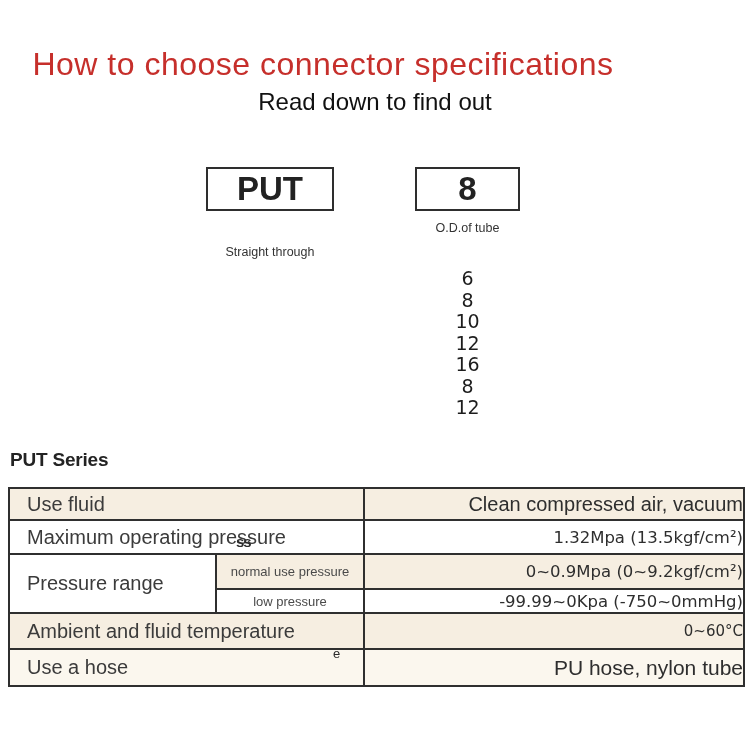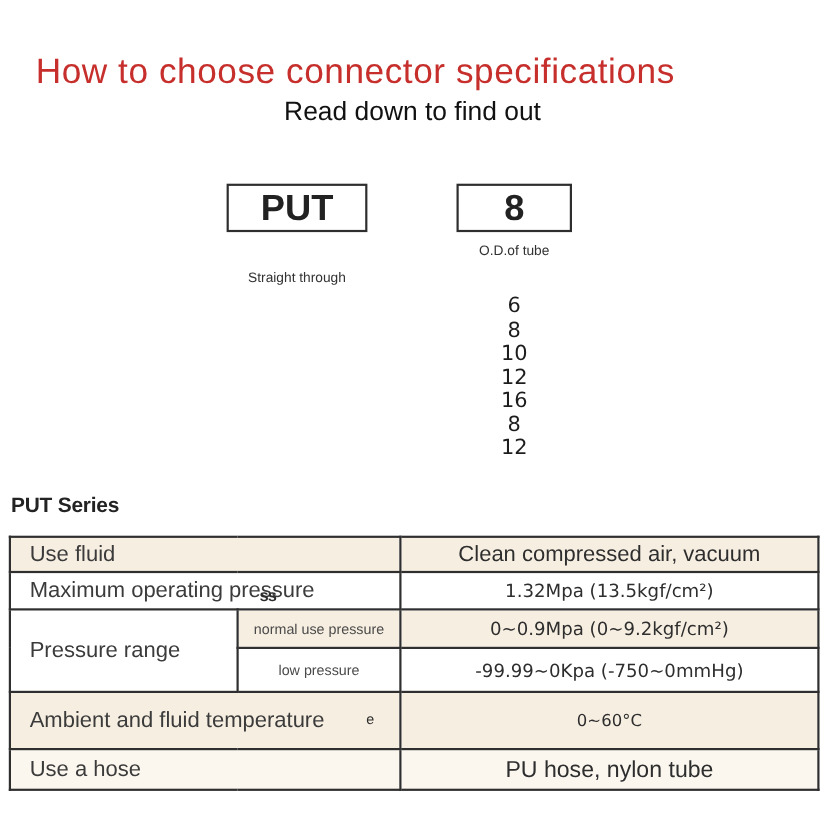--- a/index.html
+++ b/index.html
@@ -43,21 +43,21 @@
     border:2px solid #2f2f2f;box-sizing:border-box;overflow:hidden;
   }
   td.lbl{
     font-size:20px;color:#3b3b3b;padding:0 0 0 17px;text-align:left;vertical-align:middle;
   }
   td.sublbl{
     font-size:13px;color:#4a4a4a;text-align:center;vertical-align:middle;padding:0;
   }
   td.val{
     font-family:"DejaVu Sans",sans-serif;font-size:16.5px;color:#2e2e2e;
-    text-align:center;vertical-align:middle;padding:0;
+    text-align:right;vertical-align:middle;padding:0;
   }
   td.val.big{font-family:"Liberation Sans",sans-serif;font-size:20px;}
   td.val.biggest{font-family:"Liberation Sans",sans-serif;font-size:21px;}
   td.val.small{font-size:15px;}
   .beige{background:#f6eee1;}
   .white{background:#ffffff;}
   .cream{background:#fbf7ee;}
   .artifact{
     position:absolute;color:#2b2b2b;font-family:"Liberation Sans",sans-serif;
   }
@@ -103,25 +103,25 @@
     </tr>
     <tr style="height:34px;">
       <td class="lbl white" colspan="2">Maximum operating pressure</td>
       <td class="val white">1.32Mpa  (13.5kgf/cm²)</td>
     </tr>
     <tr style="height:35px;">
       <td class="lbl white" rowspan="2">Pressure range</td>
       <td class="sublbl beige">normal use pressure</td>
       <td class="val beige">0~0.9Mpa  (0~9.2kgf/cm²)</td>
     </tr>
-    <tr style="height:40px;margin-top:36px;">
+    <tr style="height:24px;margin-top:36px;">
       <td class="sublbl white">low pressure</td>
       <td class="val white">-99.99~0Kpa  (-750~0mmHg)</td>
     </tr>
-    <tr style="height:52px;">
+    <tr style="height:36px;">
       <td class="lbl beige" colspan="2">Ambient and fluid temperature</td>
       <td class="val small beige">0~60°C</td>
     </tr>
     <tr style="height:37px;">
       <td class="lbl cream" colspan="2">Use a hose</td>
       <td class="val biggest cream">PU hose, nylon tube</td>
     </tr>
   </tbody>
     </table>
 

